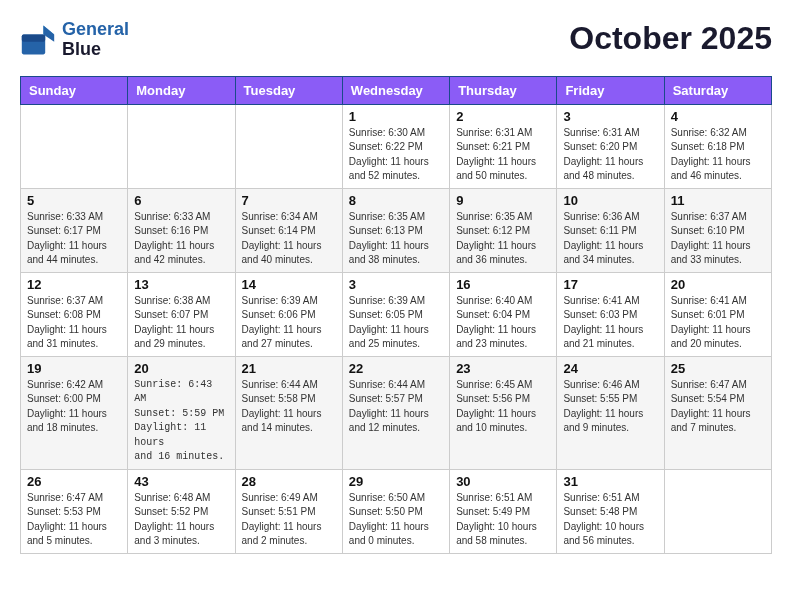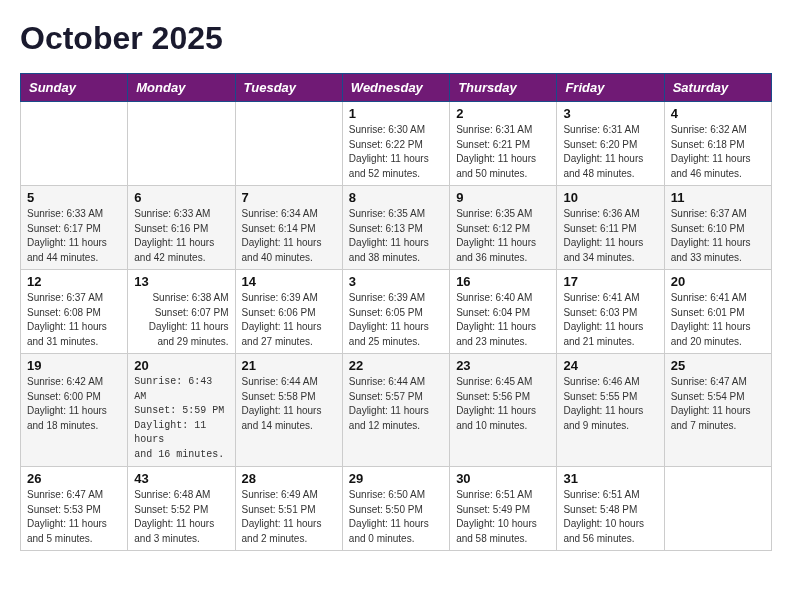--- a/index.html
+++ b/index.html
@@ -45,28 +45,27 @@
     .subtitle {
       font-size: 14px;
       color: #333;
     }
     .calendar {
       width: 100%;
       border-collapse: collapse;
       border: 1px solid #ccc;
     }
     .calendar th {
-      background: #701a75;
+      background: #8b5cf6;
       color: #fff;
       font-size: 13px;
       font-weight: bold;
       text-align: left;
       padding: 6px 8px;
       border: 1px solid #1a4a8a;
-      font-style: italic;
     }
     .calendar td {
       vertical-align: top;
       padding: 4px 6px;
       border: 1px solid #ccc;
       width: 107px;
       min-height: 80px;
       font-size: 10.5px;
       color: #333;
       background: #fff;
@@ -85,20 +84,32 @@
       font-size: 10px;
       color: #333;
       line-height: 1.45;
     }
     .empty { background: #f9f9f9; }
   </style>
 </head>
 <body>
 
 <div class="header">
+  <div class="logo">
+    <svg class="logo-icon" viewBox="0 0 40 40" width="40" height="40">
+      <rect x="2" y="14" width="26" height="22" rx="2" fill="#2563a8"></rect>
+      <rect x="2" y="14" width="26" height="8" rx="2" fill="#1a4a8a"></rect>
+      <polygon points="26,4 38,14 26,14" fill="#4da6d9"></polygon>
+      <polygon points="26,4 38,14 38,22 26,14" fill="#2563a8"></polygon>
+    </svg>
+    <div class="logo-text">
+      <div><span>General</span></div>
+      <div>Blue</div>
+    </div>
+  </div>
   <div class="title-block">
     <div class="month-title">October 2025</div>
   </div>
 </div>
 
 <table class="calendar">
   <thead>
     <tr>
     <th>Sunday</th>
         <th>Monday</th>
@@ -197,21 +208,21 @@
       <tr>
         <td>
           <span class="day-num">12</span>
           <div class="day-info" style="white-space: pre-line;">Sunrise: 6:37 AM
 Sunset: 6:08 PM
 Daylight: 11 hours
 and 31 minutes.</div>
         </td>
         <td>
           <span class="day-num">13</span>
-          <div class="day-info" style="white-space: pre-line; text-align: right;">Sunrise: 6:38 AM
+          <div class="day-info" style="white-space: pre-line;">Sunrise: 6:38 AM
 Sunset: 6:07 PM
 Daylight: 11 hours
 and 29 minutes.</div>
         </td>
         <td>
           <span class="day-num">14</span>
           <div class="day-info" style="white-space: pre-line;">Sunrise: 6:39 AM
 Sunset: 6:06 PM
 Daylight: 11 hours
 and 27 minutes.</div>

